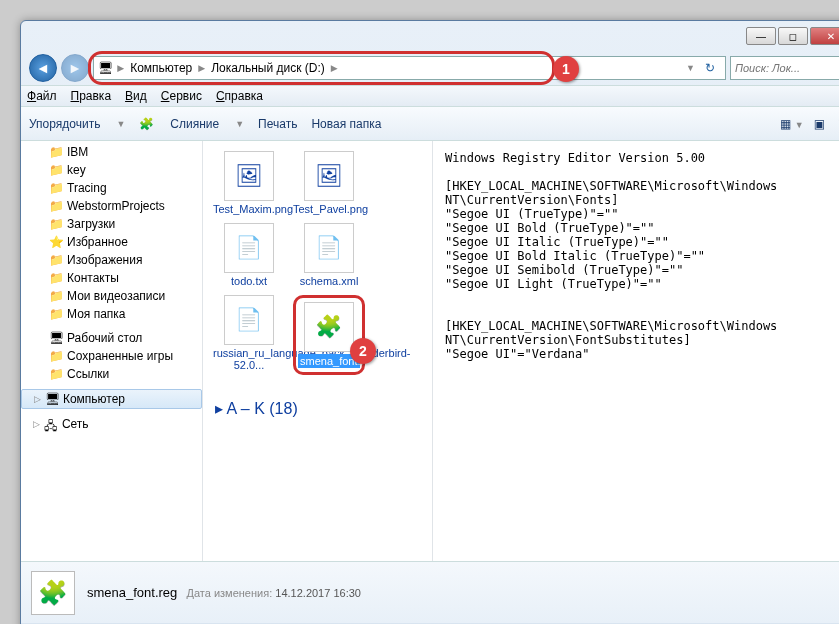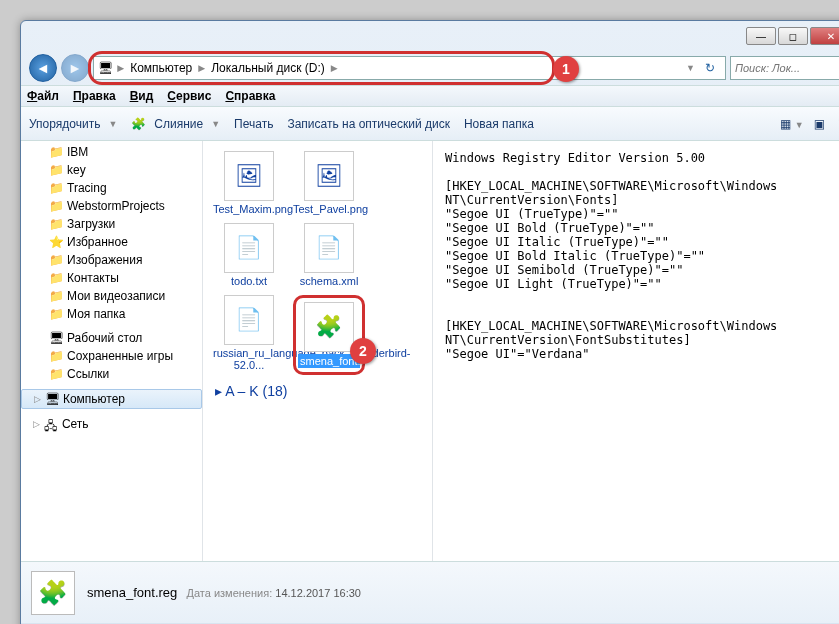--- a/index.html
+++ b/index.html
@@ -9,37 +9,37 @@
 .winbtn { width: 30px; height: 18px; margin-left: 2px; border: 1px solid #888; border-radius: 2px; display: flex; align-items: center; justify-content: center; font-size: 10px; background: linear-gradient(#f8f8f8,#d8d8d8); cursor: pointer; }
 .winbtn.close { background: linear-gradient(#e08080,#c04040); color: #fff; width: 42px; }
 .navbar { height: 34px; display: flex; align-items: center; padding: 0 8px; gap: 4px; }
 .navbtn { width: 28px; height: 28px; border-radius: 50%; background: radial-gradient(#5aa0e0,#2060a0); border: 1px solid #2060a0; display: flex; align-items: center; justify-content: center; color: #fff; font-size: 14px; cursor: pointer; }
 .addressbar { flex: 1; height: 24px; background: #fff; border: 1px solid #8aa; display: flex; align-items: center; padding: 0 4px; font-size: 12px; gap: 4px; position: relative; }
 .addrseg { cursor: pointer; padding: 0 2px; }
 .addrhl { border: 3px solid #d03030; border-radius: 14px; position: absolute; top: -6px; left: -6px; right: 170px; bottom: -6px; pointer-events: none; }
 .callout { position: absolute; width: 26px; height: 26px; border-radius: 50%; background: #e04040; color: #fff; font-weight: bold; display: flex; align-items: center; justify-content: center; font-size: 14px; box-shadow: 1px 1px 3px rgba(0,0,0,0.4); z-index: 10; }
 .searchbox { width: 120px; height: 24px; background: #fff; border: 1px solid #8aa; font-size: 11px; padding: 0 4px; color: #888; font-style: italic; }
 .menubar { height: 22px; background: linear-gradient(#f4f8fc,#e4ecf4); border-top: 1px solid #cdd; border-bottom: 1px solid #cdd; display: flex; align-items: center; padding: 0 6px; gap: 14px; font-size: 12px; }
-.menubar span { text-decoration: underline; text-decoration-color: transparent; cursor: pointer; font-weight: bold; }
+.menubar span { text-decoration: underline; text-decoration-color: transparent; cursor: pointer; }
 .menubar span::first-letter { text-decoration: underline; }
 .toolbar { height: 34px; background: linear-gradient(#f8fbfe,#e6eef6); border-bottom: 1px solid #cdd; display: flex; align-items: center; padding: 0 8px; gap: 14px; font-size: 12px; color: #1a3a6a; }
-.toolbar .tbtn { cursor: pointer; display: flex; align-items: center; gap: 8px; }
+.toolbar .tbtn { cursor: pointer; display: flex; align-items: center; gap: 16px; }
 .toolbar .right { margin-left: auto; display: flex; gap: 10px; }
 .body { display: flex; height: 420px; background: #fff; }
 .sidebar { width: 182px; border-right: 1px solid #e0e4e8; overflow-y: auto; font-size: 12px; padding: 2px 0; }
 .sidebar .item { padding: 2px 6px 2px 28px; cursor: pointer; white-space: nowrap; display: flex; align-items: center; gap: 4px; }
 .sidebar .item.sel { background: linear-gradient(#eaf3fb,#d6e8f8); border: 1px solid #a8c8e8; border-radius: 2px; }
 .sidebar .item.lvl0 { padding-left: 12px; }
 .sidebar .ico { width: 14px; height: 14px; display: inline-block; }
 .filepane { flex: 0 0 230px; border-right: 1px solid #e0e4e8; padding: 6px; display: flex; flex-wrap: wrap; align-content: flex-start; position: relative; }
 .fileitem { width: 72px; text-align: center; font-size: 11px; color: #1040a0; margin: 4px; cursor: pointer; position: relative; }
 .fileitem .thumb { width: 50px; height: 50px; margin: 0 auto 2px; background: #fff; border: 1px solid #ccc; display: flex; align-items: center; justify-content: center; font-size: 22px; }
 .fileitem.selected { border: 3px solid #d03030; border-radius: 10px; padding: 4px 2px; }
 .fileitem.selected .name { background: #3399ff; color: #fff; padding: 1px 2px; }
-.filepane .grouphdr { width: 100%; font-size: 14px; color: #1040a0; padding: 4px 0 0 6px; }
+.filepane .grouphdr { width: 100%; font-size: 16px; color: #1040a0; padding: 4px 0 0 6px; margin-top: 16px; }
 .preview { flex: 1; padding: 10px 12px; font-family: Consolas, monospace; font-size: 12px; white-space: pre-wrap; overflow: auto; }
 .details { height: 62px; background: linear-gradient(#f4f8fc,#e8f0f8); border-top: 1px solid #cdd; display: flex; align-items: center; padding: 6px 10px; gap: 12px; font-size: 11px; }
 .details .bigicon { width: 44px; height: 44px; background: #fff; border: 1px solid #bbb; display:flex;align-items:center;justify-content:center;font-size:24px;}
 .details .meta { color: #555; }
 .details .meta .fname { font-size: 13px; color: #000; }
 .details .kv { display: inline-block; }
 .details .kv .k { color: #888; }
 .arrow { color: #888; font-size: 9px; }
 .folder-ico { color:#e8c060; }
 .refresh { width:22px;text-align:center;color:#2060a0;cursor:pointer; }
@@ -85,21 +85,20 @@
     <div class="tbtn">
         <span>Упорядочить</span> 
         <span class="arrow">▼</span>
       </div>
     <div class="tbtn">
         <span>🧩</span>
         <span>Слияние</span> 
         <span class="arrow">▼</span>
       </div>
     <div class="tbtn">Печать</div>
-    <div class="tbtn">Записать на оптический диск</div>
     <div class="tbtn">Новая папка</div>
     <div class="right">
       <span>▦ <span class="arrow">▼</span></span>
       <span>▣</span>
       <span style="color:#2060c0">❔</span>
     </div>
   </div>
 
   <div class="body">
     <div class="sidebar">

